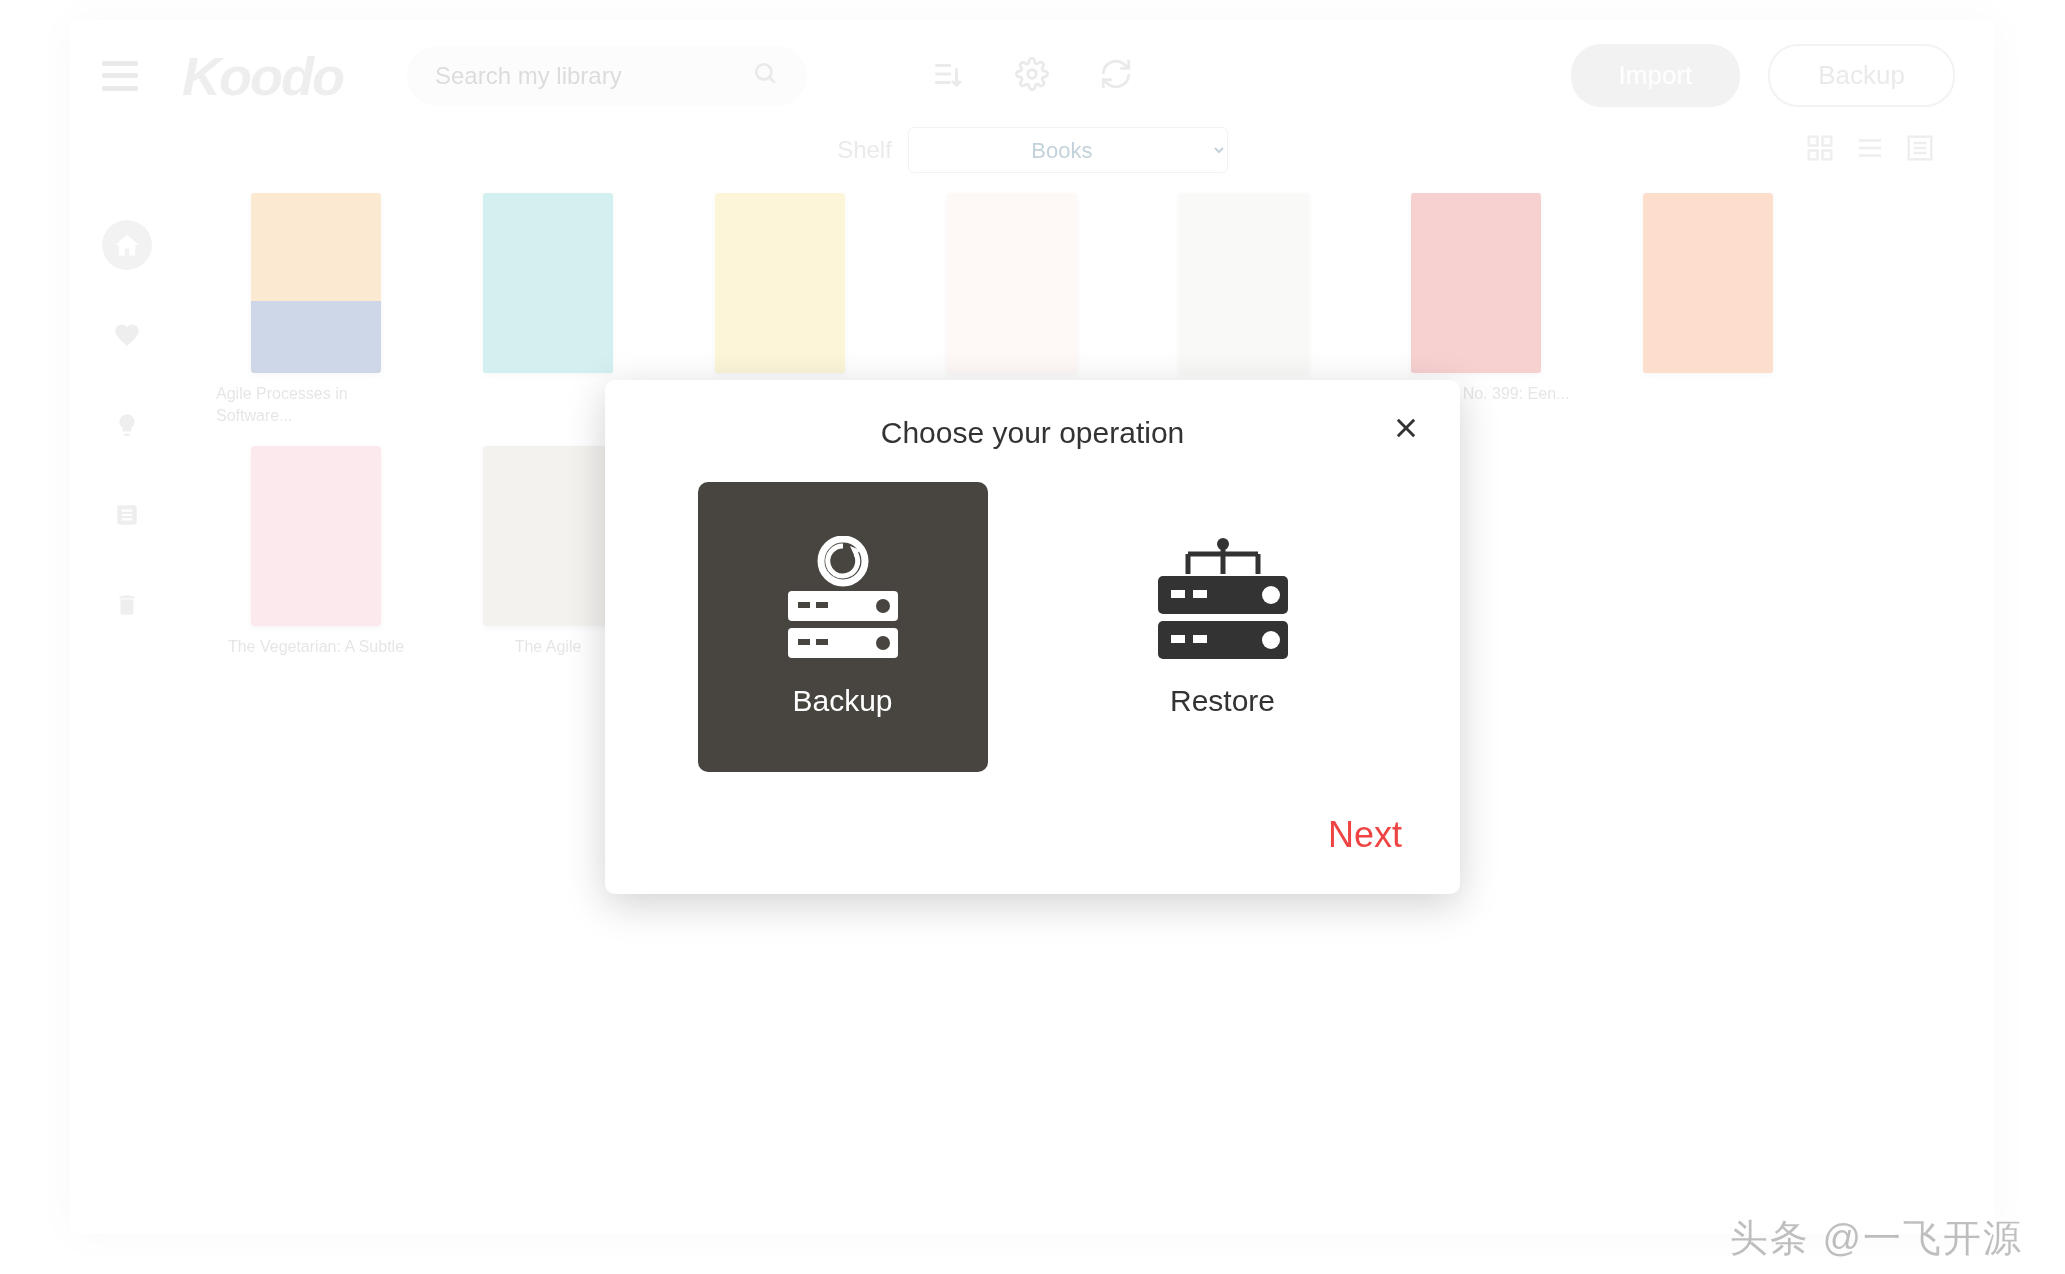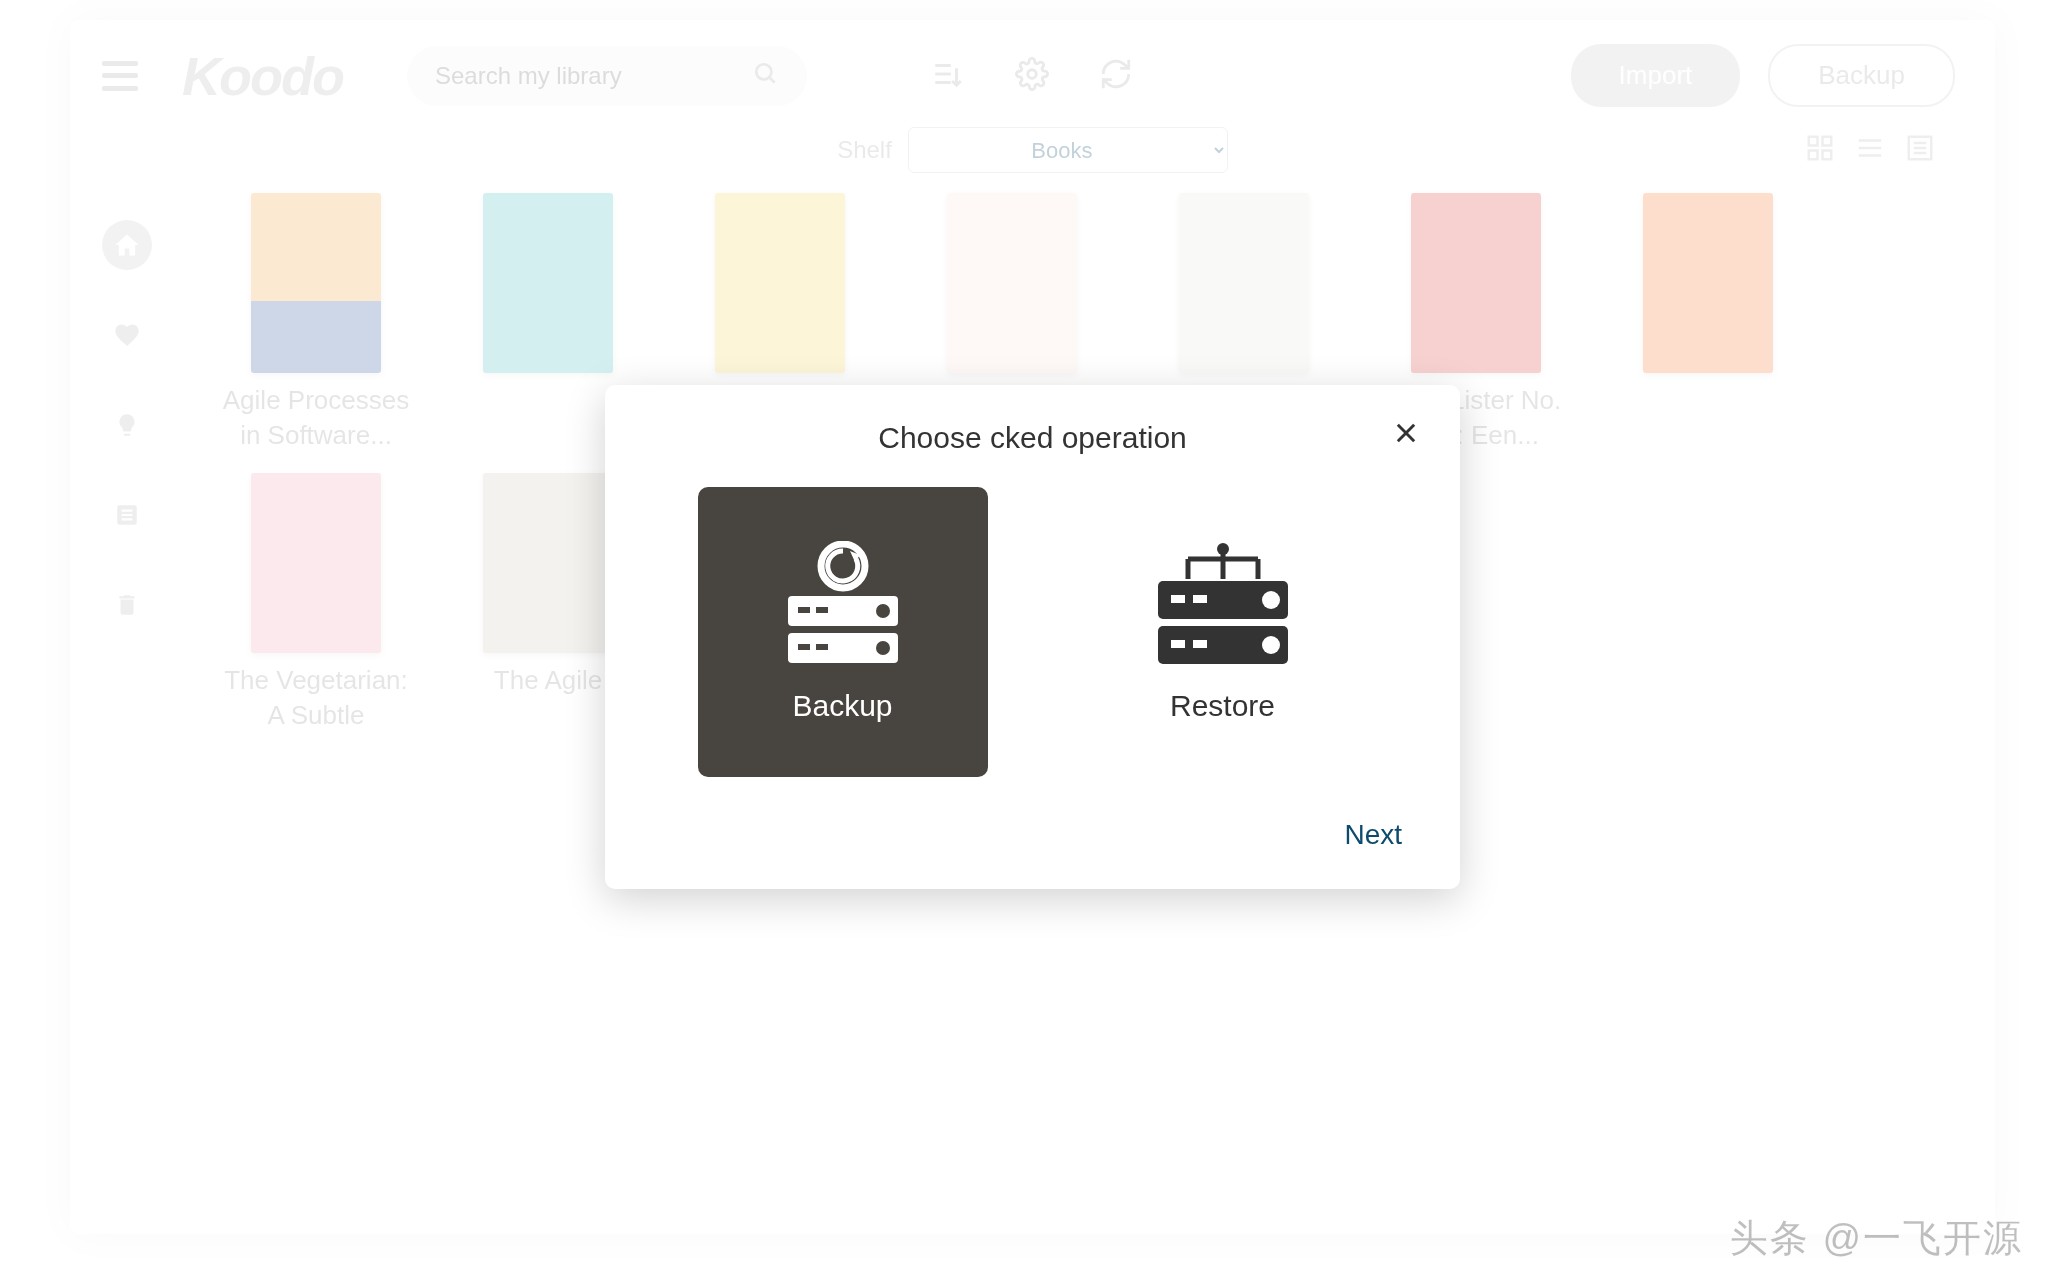--- a/index.html
+++ b/index.html
@@ -26,33 +26,33 @@
 .view-toggles { position: absolute; right: 60px; display: flex; gap: 20px; }
 .view-toggle { color: #bbb; cursor: pointer; }
 
 .sidebar { position: absolute; left: 32px; top: 200px; display: flex; flex-direction: column; gap: 40px; }
 .sidebar-item { width: 50px; height: 50px; display: flex; align-items: center; justify-content: center; color: #bbb; cursor: pointer; }
 .sidebar-item.active { background: #ccc; border-radius: 50%; color: #fff; }
 
 .content { padding: 0 40px 0 140px; display: flex; flex-wrap: wrap; gap: 20px 20px; }
 .book { width: 212px; display: flex; flex-direction: column; align-items: center; }
 .book-cover { width: 130px; height: 180px; border-radius: 3px; margin-bottom: 10px; box-shadow: 0 2px 6px rgba(0,0,0,0.15); }
-.book-title { font-size: 26px; color: #999; text-align: center; line-height: 1.35; max-width: 200px; overflow: hidden; }
+.book-title { font-size: 16px; color: #999; line-height: 1.35; max-width: 200px; overflow: hidden; }
 
 .overlay { position: absolute; inset: 0; background: rgba(255,255,255,0.75); display: flex; align-items: center; justify-content: center; }
 .modal { width: 855px; background: #fff; border-radius: 10px; box-shadow: 0 10px 40px rgba(0,0,0,0.18); padding: 36px 46px 32px 46px; position: relative; }
 .modal-close { position: absolute; top: 34px; right: 40px; cursor: pointer; color: #333; }
 .modal-title { text-align: center; font-size: 30px; font-weight: 500; color: #333; margin-bottom: 32px; }
 .modal-options { display: flex; justify-content: center; gap: 90px; margin-bottom: 36px; }
 .option { width: 290px; height: 290px; border-radius: 10px; display: flex; flex-direction: column; align-items: center; justify-content: center; cursor: pointer; gap: 18px; }
 .option.selected { background: #48443f; color: #fff; }
 .option:not(.selected) { color: #333; }
 .option-label { font-size: 30px; font-weight: 400; }
 .modal-footer { display: flex; justify-content: flex-end; }
-.btn-next { background: none; border: none; font-size: 28px; color: #0c4a6e; cursor: pointer; padding: 6px 12px; }
+.btn-next { background: none; border: none; font-size: 36px; color: #ef4444; cursor: pointer; padding: 6px 12px; }
 
 .watermark { position: absolute; bottom: 10px; right: 42px; font-size: 38px; color: rgba(0,0,0,0.25); font-weight: 500; letter-spacing: 2px; }
 
 .cover-agile { background: linear-gradient(180deg, #f3a847 0%, #f3a847 60%, #3a5fa5 60%, #3a5fa5 100%); }
 .cover-everything { background: #4fc0c0; }
 .cover-normal { background: #f5d565; }
 .cover-itends { background: #fbe6e0; }
 .cover-greatest { background: #e8e8e0; }
 .cover-lord { background: #d44; }
 .cover-subtle { background: #f57b3a; }
@@ -224,21 +224,21 @@
 </div>
 
 <div class="overlay">
   <div class="modal">
     <div class="modal-close">
       <svg width="28" height="28" viewBox="0 0 24 24" fill="none" stroke="currentColor" stroke-width="2.5">
           <line x1="5" y1="5" x2="19" y2="19"></line>
           <line x1="19" y1="5" x2="5" y2="19"></line>
         </svg>
     </div>
-    <div class="modal-title">Choose cked operation</div>
+    <div class="modal-title">Choose your operation</div>
     <div class="modal-options">
       <div class="option selected">
         <svg width="150" height="130" viewBox="0 0 150 130">
           <circle cx="75" cy="25" r="22" fill="none" stroke="#fff" stroke-width="7"></circle>
           <path d="M 75 10 A 15 15 0 1 0 88 18" fill="none" stroke="#fff" stroke-width="5"></path>
           <polygon points="82,10 92,14 87,21" fill="#fff"></polygon>
           <rect x="20" y="55" width="110" height="30" rx="4" fill="#fff"></rect>
           <rect x="30" y="66" width="12" height="6" fill="#48443f"></rect>
           <rect x="48" y="66" width="12" height="6" fill="#48443f"></rect>
           <circle cx="115" cy="70" r="7" fill="#48443f"></circle>

